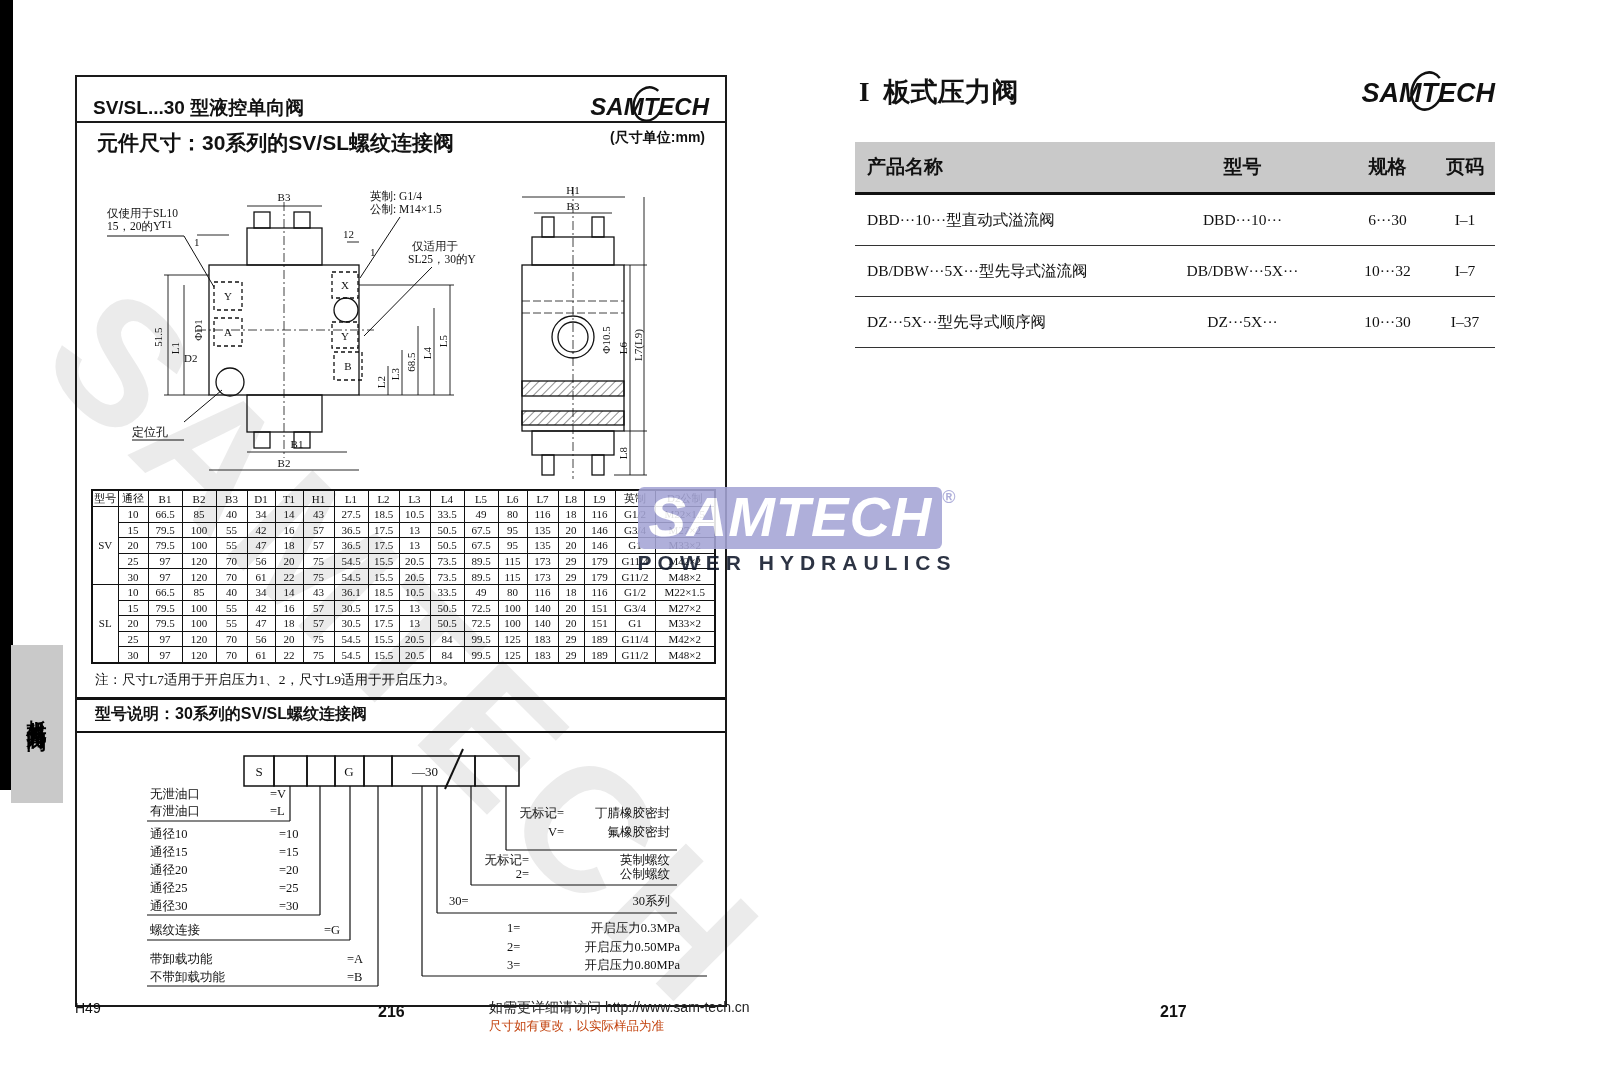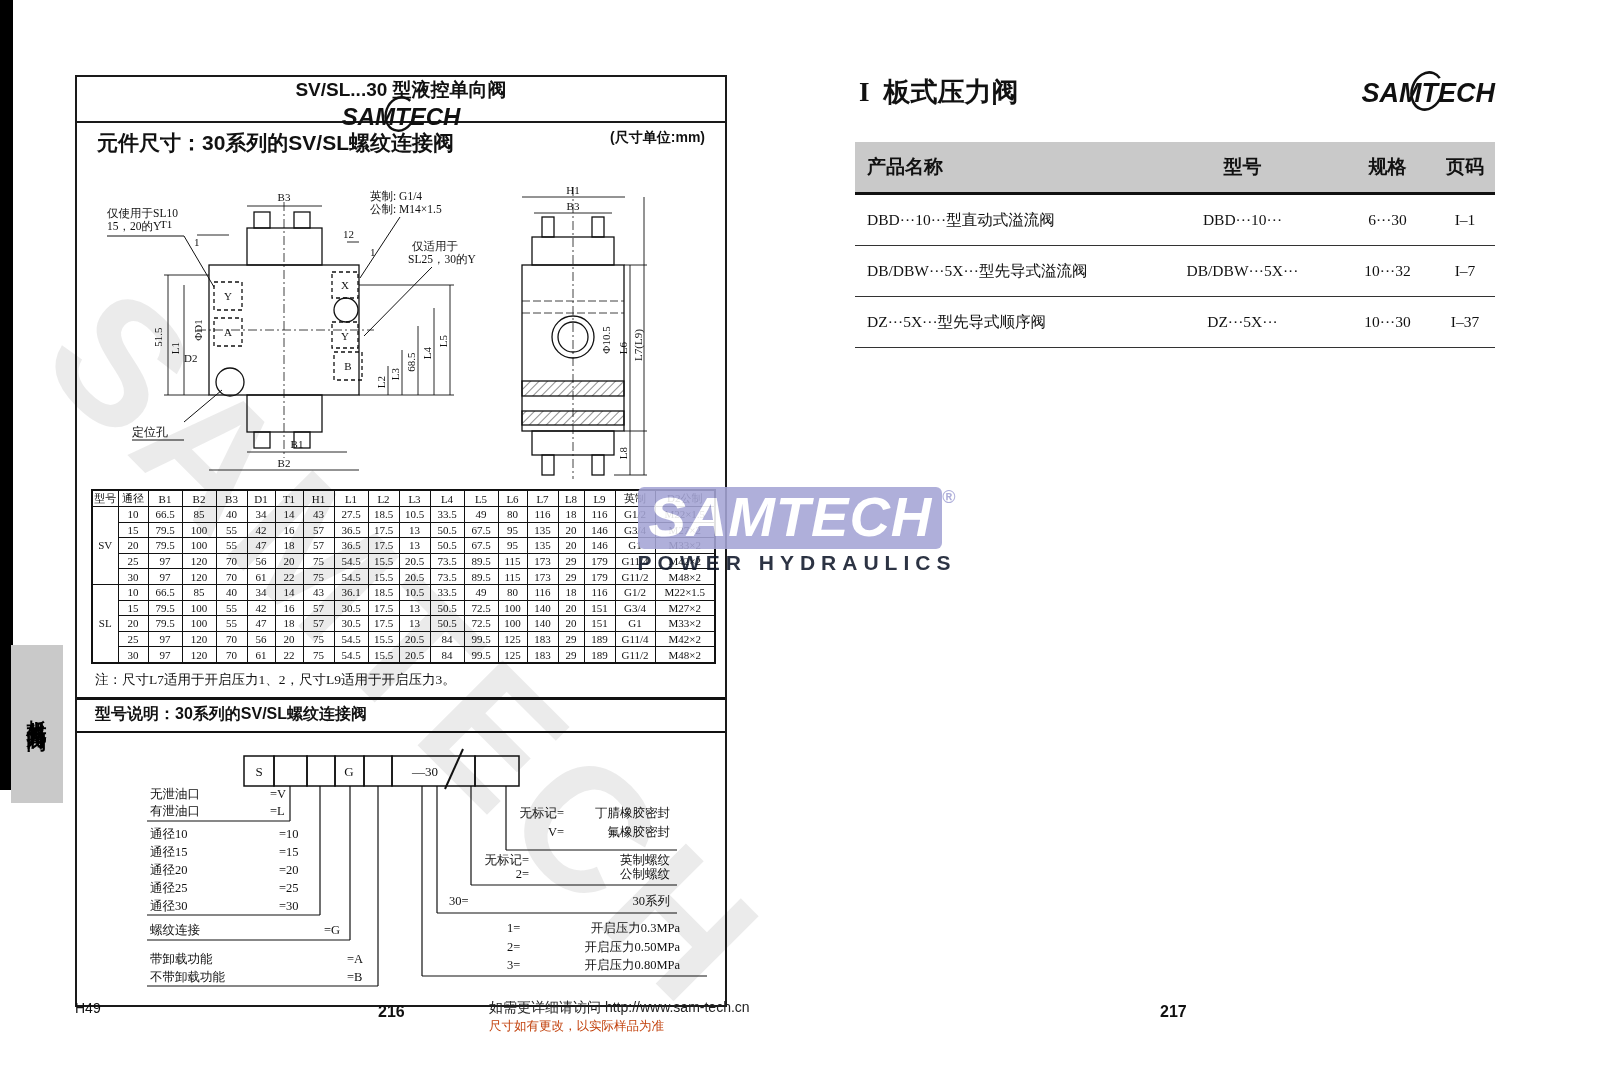--- a/index.html
+++ b/index.html
@@ -21,21 +21,21 @@
   
   .wm-logo{left:632px;top:487px;z-index:30;opacity:0.88;text-align:center;width:330px;}
   .wm-logo .band{background:#a5a5d6;border-radius:6px;padding:2px 10px 4px 10px;display:inline-block;}
   .wm-logo .band .txt{color:#fff;font-weight:700;font-style:italic;font-size:56px;letter-spacing:1px;line-height:1;}
   .wm-logo .reg{color:#a5a5d6;font-size:18px;vertical-align:top;font-weight:700;}
   .wm-logo .tag{color:#0f172a;font-size:21px;font-weight:600;letter-spacing:6px;margin-top:2px;}
 
   
   .page-left{left:75px;top:75px;width:652px;height:932px;border:2px solid #1a1a1a;z-index:2;box-sizing:border-box;}
   .pl-header{position:absolute;left:0;top:0;width:100%;height:46px;border-bottom:2px solid #1a1a1a;
-             display:flex;align-items:center;justify-content:space-between;box-sizing:border-box;padding:0 4px;flex-direction:column;}
+             display:flex;align-items:flex-end;justify-content:space-between;box-sizing:border-box;padding:0 16px;}
   .pl-title{font-size:19px;font-weight:600;}
   .brand{position:relative;font-weight:700;font-style:italic;font-size:24px;letter-spacing:0;color:#111;font-family:"Liberation Sans",sans-serif;}
   .brand svg{position:absolute;pointer-events:none;}
   .pl-subrow{position:absolute;left:0;top:52px;width:100%;height:28px;display:flex;
              justify-content:space-between;box-sizing:border-box;padding:0 20px;}
   .pl-sub{font-size:21px;font-weight:700;}
   .pl-unit{font-size:14px;font-weight:700;}
 
   svg text{font-family:"Liberation Serif",serif;fill:#111;}
   .dwg{position:absolute;}

